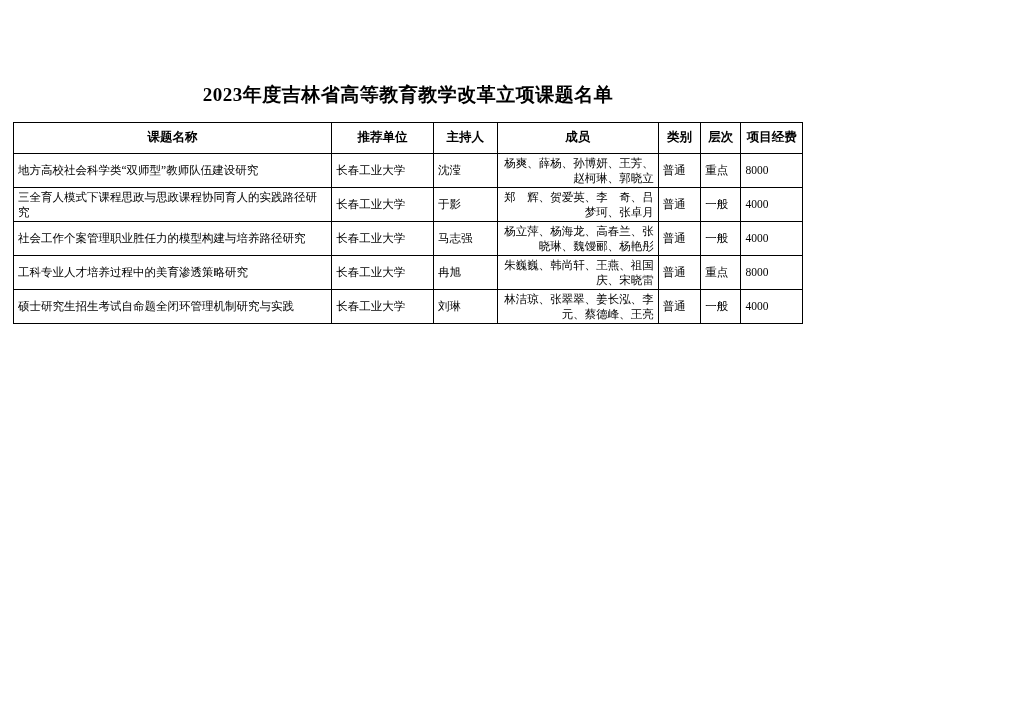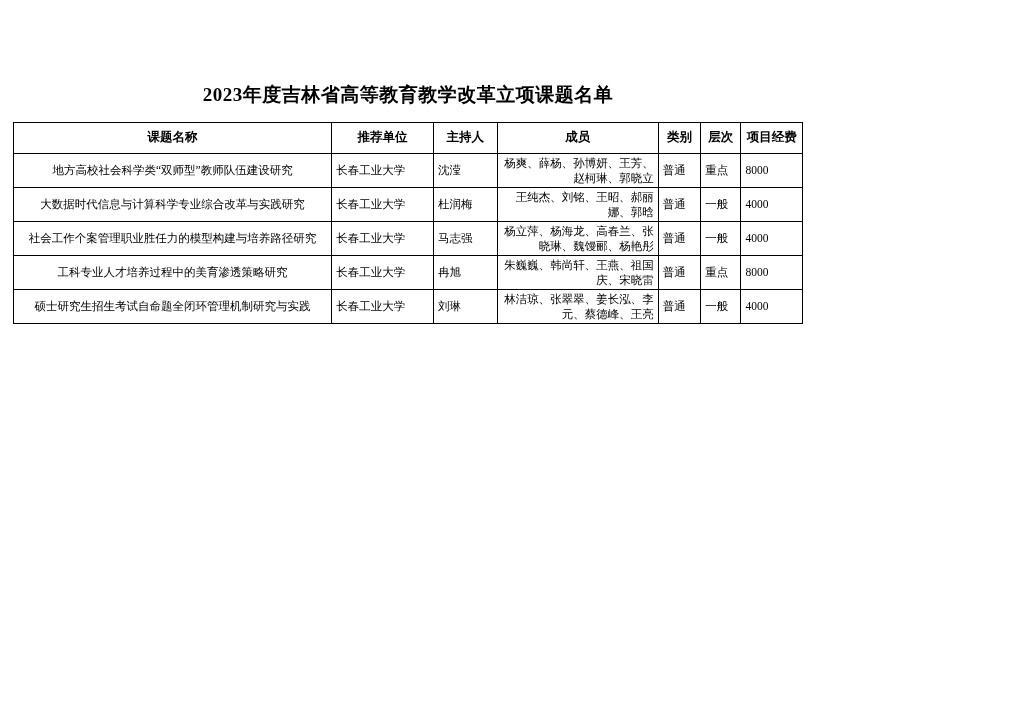--- a/index.html
+++ b/index.html
@@ -47,21 +47,21 @@
     font-size: 11.5px;
     line-height: 1.25;
   }
   table.grid th {
     text-align: center;
     font-weight: bold;
     font-size: 12.5px;
     height: 26px;
   }
   td.c-name {
-    text-align: center;
+    text-align: left;
     padding-left: 6px;
   }
   td.c-unit,
   td.c-leader,
   td.c-type,
   td.c-level,
   td.c-fund {
   }
   td.c-members {
     text-align: right;
@@ -113,24 +113,24 @@
         <tr class="row">
           <td class="c-name">地方高校社会科学类“双师型”教师队伍建设研究</td>
           <td class="c-unit">长春工业大学</td>
           <td class="c-leader">沈滢</td>
           <td class="c-members">杨爽、薛杨、孙博妍、王芳、赵柯琳、郭晓立</td>
           <td class="c-type">普通</td>
           <td class="c-level">重点</td>
           <td class="c-fund">8000</td>
         </tr>
         <tr class="row">
-          <td class="c-name">大数据时代信息与计算科学专业综合改革与实践研究</td>
+          <td class="c-name">三全育人模式下课程思政与思政课程协同育人的实践路径研究</td>
           <td class="c-unit">长春工业大学</td>
-          <td class="c-leader">杜润梅</td>
-          <td class="c-members">王纯杰、刘铭、王昭、郝丽娜、郭晗</td>
+          <td class="c-leader">于影</td>
+          <td class="c-members">郑　辉、贺爱英、李　奇、吕梦珂、张卓月</td>
           <td class="c-type">普通</td>
           <td class="c-level">一般</td>
           <td class="c-fund">4000</td>
         </tr>
         <tr class="row">
           <td class="c-name">社会工作个案管理职业胜任力的模型构建与培养路径研究</td>
           <td class="c-unit">长春工业大学</td>
           <td class="c-leader">马志强</td>
           <td class="c-members">杨立萍、杨海龙、高春兰、张晓琳、魏馒郦、杨艳彤</td>
           <td class="c-type">普通</td>

